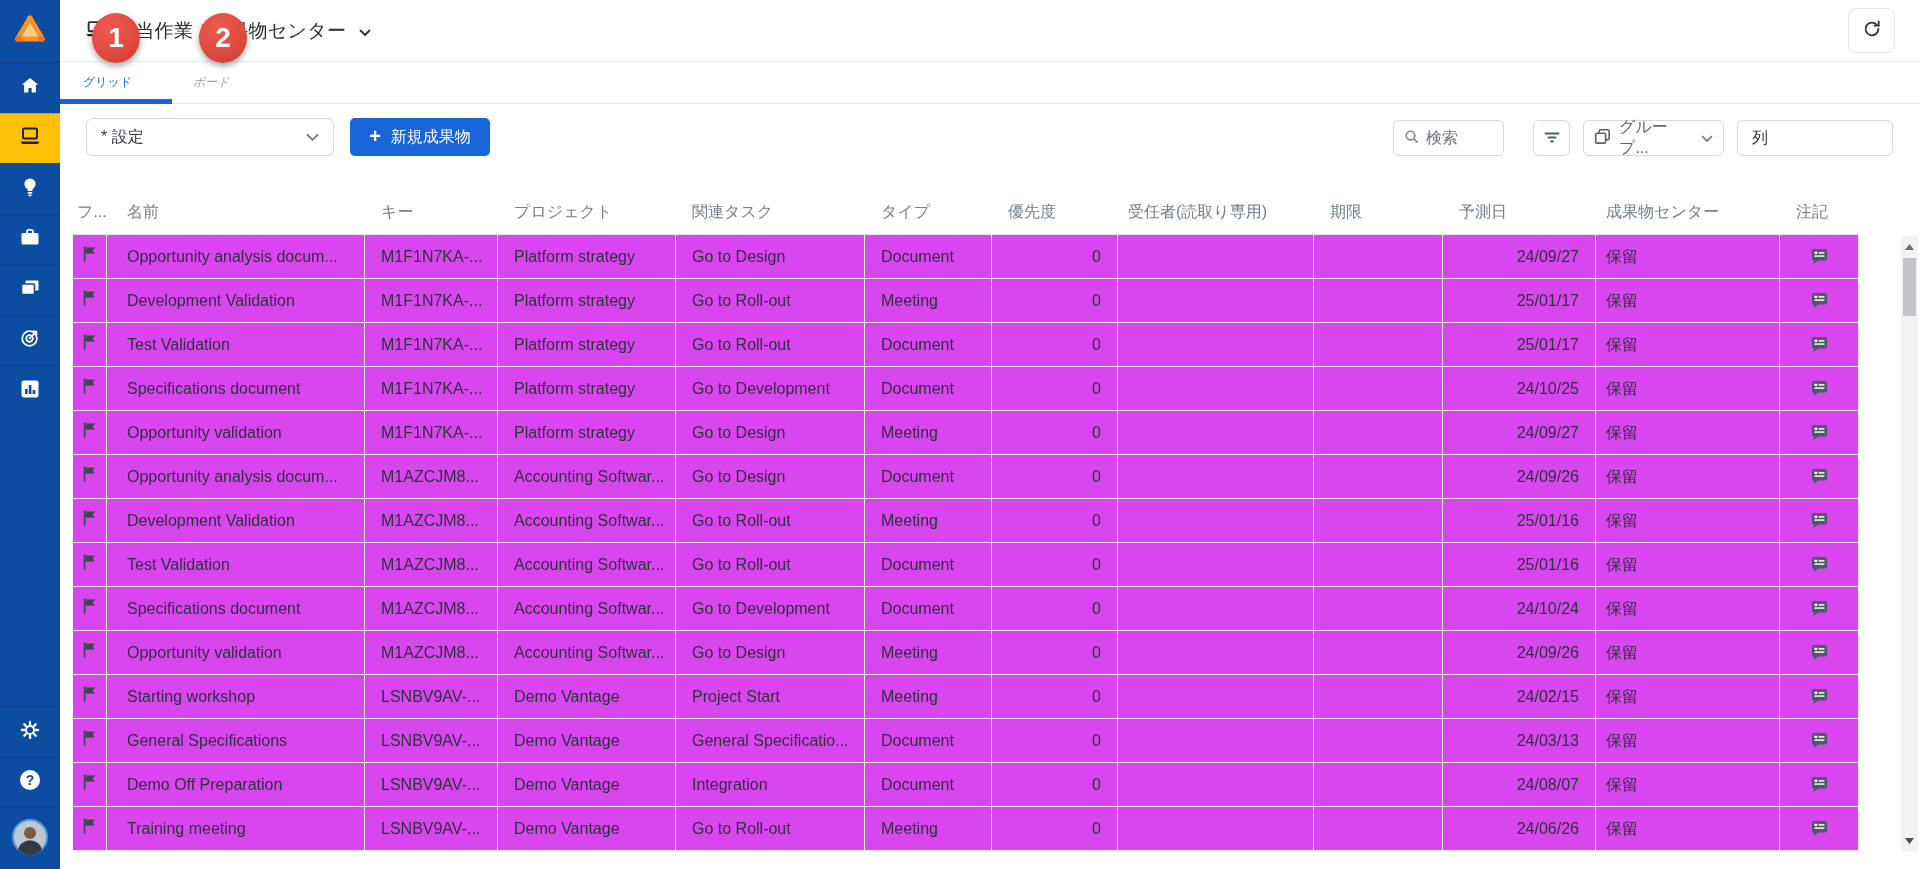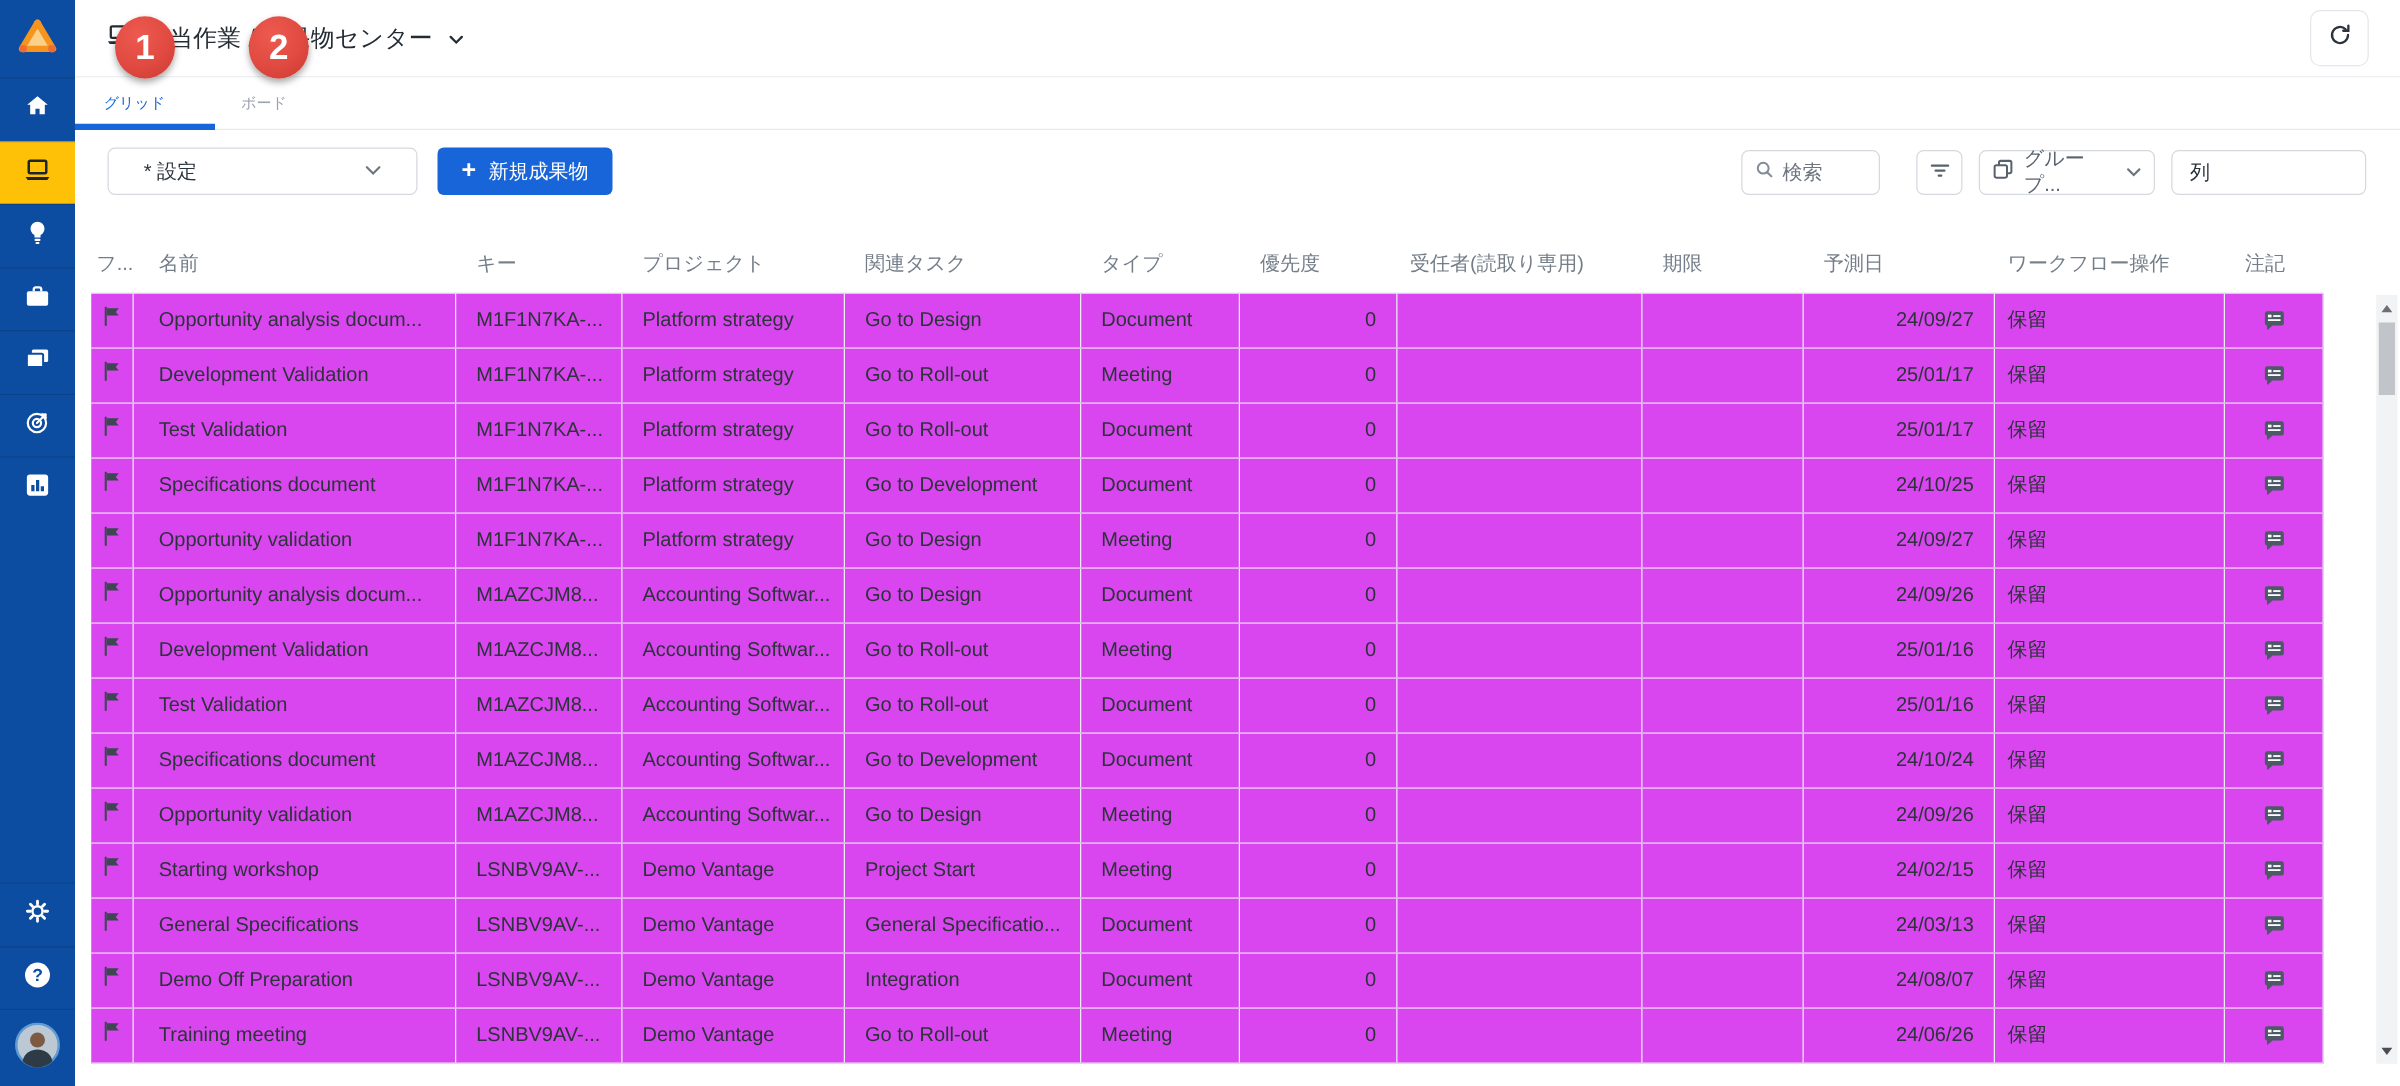--- a/index.html
+++ b/index.html
@@ -27,27 +27,27 @@
     background:radial-gradient(circle at 38% 30%, #ee5a50 0%, #e04a40 55%, #c93a31 100%);
     box-shadow:0 3px 6px rgba(0,0,0,.35);
     color:#fff; font-size:28px; font-weight:bold; display:flex; align-items:center; justify-content:center; }
   #badge1 { left:92px; top:13px; }
   #badge2 { left:199px; top:13px; }
 
   
   .tabsrow { position:absolute; left:60px; top:62px; width:1860px; height:42px; background:#fff; border-bottom:1px solid #e8eaee; }
   .tab { position:absolute; top:0; height:42px; line-height:40px; font-size:12px; cursor:pointer; }
   .tab-grid { left:23px; color:#1765d8; }
-  .tab-board { left:133px; color:#9aa2ac; }
+  .tab-board { left:133px; color:#9aa2ac;font-style:italic; }
   .tab-underline { position:absolute; left:0; bottom:-1px; width:112px; height:5px; background:#1765d8; }
 
   
   .toolbar { position:absolute; left:60px; top:104px; width:1860px; height:58px; background:#fff; }
   .ctrl { position:absolute; border:1px solid #d5d9de; border-radius:6px; background:#fff; display:flex; align-items:center; font-size:16px; color:#2b333c; cursor:pointer; }
-  .settings-select { left:26px; top:14px; width:248px; height:38px; padding:0 28px; justify-content:space-between; }
+  .settings-select { left:26px; top:14px; width:248px; height:38px; padding:0 14px; justify-content:space-between; }
   .new-btn { position:absolute; left:290px; top:14px; width:140px; height:38px; background:#1765d8; border:none; border-radius:5px; color:#fff; font-size:16px; display:flex; align-items:center; justify-content:center; gap:10px; cursor:pointer; font-family:inherit; }
   .new-btn .plus { font-size:20px; font-weight:bold; line-height:1; margin-top:-2px; }
   .search-box { left:1333px; top:16px; width:111px; height:36px; padding:0 10px; gap:7px; cursor:text; }
   .search-box .ph { color:#6d7681; }
   .filter-btn { left:1473px; top:16px; width:37px; height:36px; justify-content:center; }
   .group-btn { left:1523px; top:16px; width:141px; height:36px; padding:0 10px; gap:8px; color:#596470; }
   .group-btn .gchev { margin-left:auto; }
   .cols-btn { left:1677px; top:16px; width:156px; height:36px; padding:0 14px; }
 
   
@@ -271,21 +271,21 @@
     <div class="hcell h-flag">フ...</div>
     <div class="hcell h-name">名前</div>
     <div class="hcell">キー</div>
     <div class="hcell">プロジェクト</div>
     <div class="hcell">関連タスク</div>
     <div class="hcell">タイプ</div>
     <div class="hcell">優先度</div>
     <div class="hcell h-assignee">受任者(読取り専用)</div>
     <div class="hcell">期限</div>
     <div class="hcell">予測日</div>
-    <div class="hcell h-workflow">ワークフロー操作</div>
+    <div class="hcell h-workflow">成果物センター</div>
     <div class="hcell">注記</div>
   </div>
 
   <div class="tbody">
     <div class="trow gridcols">
       <div class="c-flag">
         <span>
           <svg width="15" height="16" viewBox="0 0 15 16">
               <path d="M2.6 1 v14" stroke="#3d4751" stroke-width="1.7" stroke-linecap="round"></path>
               <path d="M3.6 1.6 h9.4 l-2.4 2.9 2.4 2.9 h-9.4 z" fill="#3d4751"></path>

